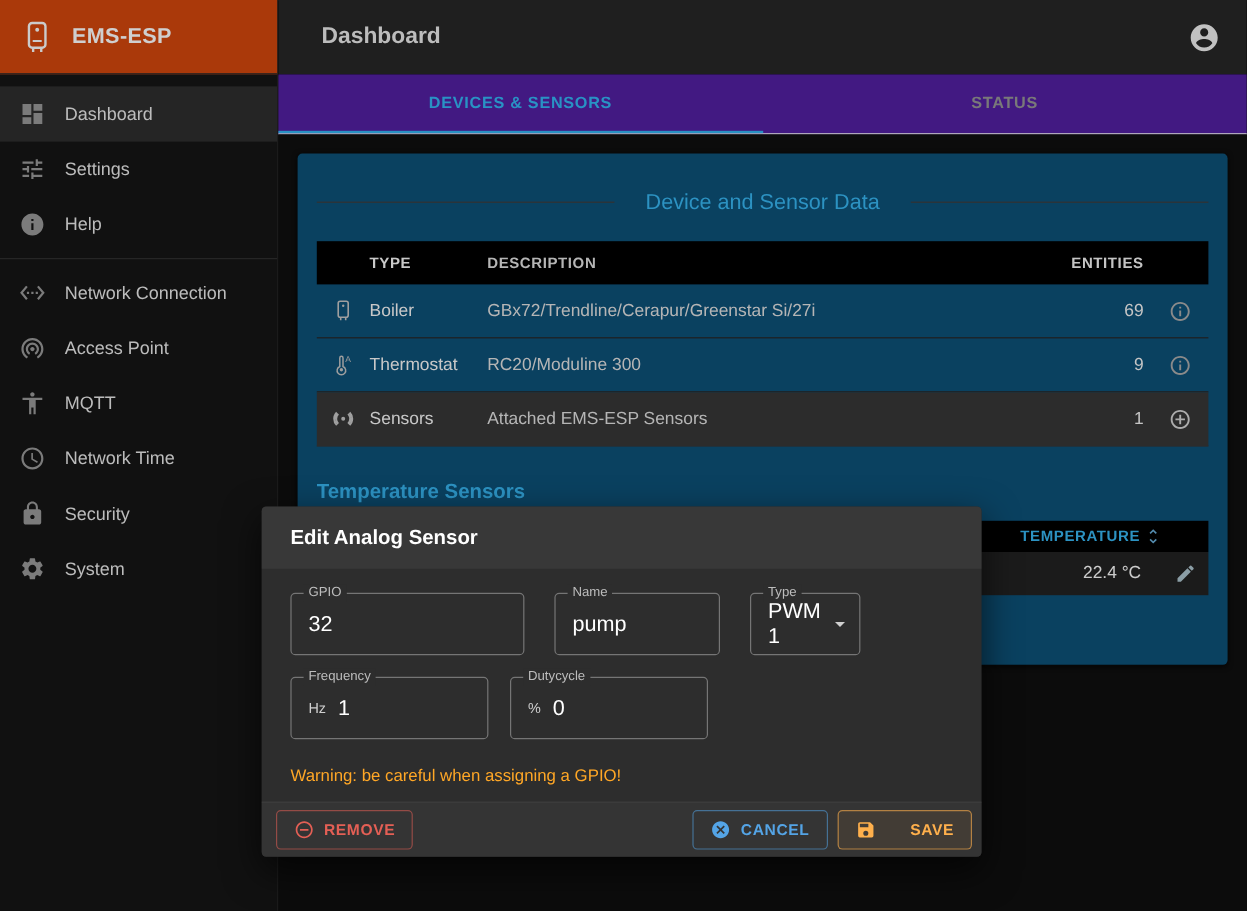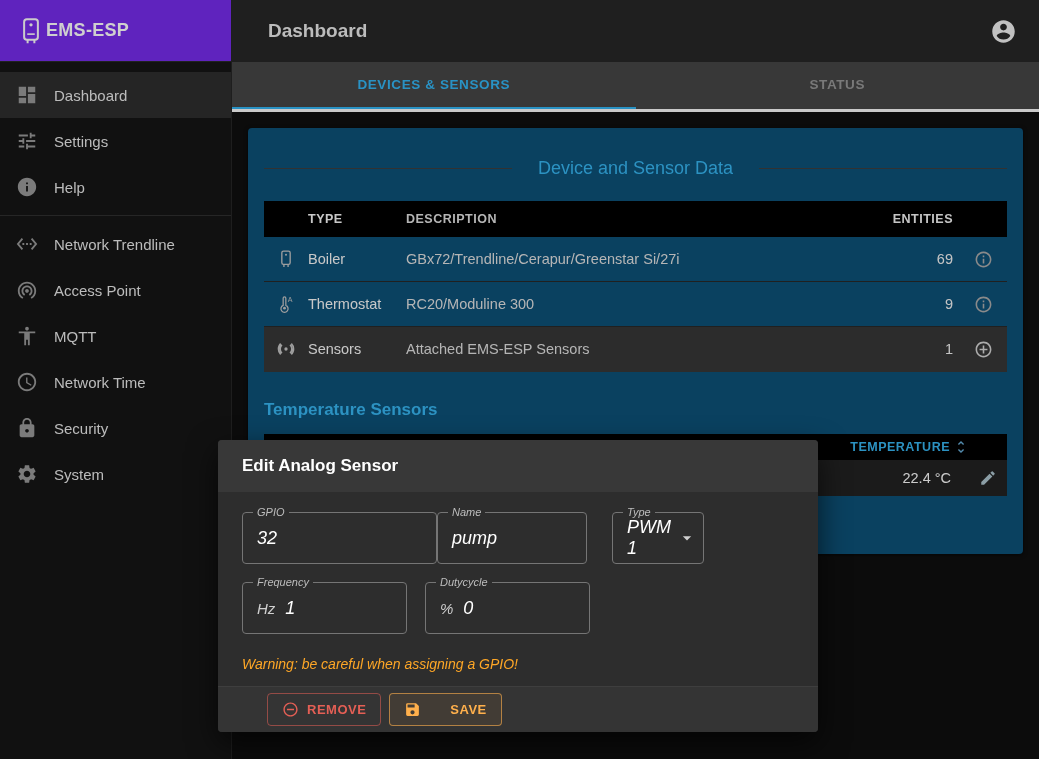--- a/index.html
+++ b/index.html
@@ -7,36 +7,36 @@
   body {
     background:#0e0e0e;
     font-family:"Liberation Sans", sans-serif;
     color:#e6e6e6;
     position:relative;
   }
   .app { display:flex; width:100%; height:100%; }
 
   
   .sidebar { width:232px; flex:none; background:#141414; border-right:1px solid #232323; }
-  .sidebar-header { height:62px; background:#6d28d9; display:flex; align-items:center; padding:0 16px; border-bottom:1px solid #262626; }
+  .sidebar-header { height:62px; background:#c2410c; display:flex; align-items:center; gap:14px; padding:0 16px; border-bottom:1px solid #262626; }
   .logo svg { width:30px; height:30px; color:#e8e8e8; display:block; }
   .app-title { font-size:18px; font-weight:bold; color:#ececec; letter-spacing:.3px; }
   .nav { padding-top:10px; }
   .nav-item { height:46px; display:flex; align-items:center; gap:16px; padding:0 16px; cursor:pointer; color:#d6d6d6; font-size:15px; }
   .nav-item svg { width:22px; height:22px; fill:#8d8d8d; flex:none; }
   .nav-item.active { background:#2b2b2b; }
   .nav-divider { height:1px; background:#2c2c2c; margin:5px 0; }
 
   
   .main { flex:1; display:flex; flex-direction:column; min-width:0; }
   .appbar { height:62px; flex:none; background:#242424; display:flex; align-items:center; justify-content:space-between; padding:0 22px 0 36px; box-shadow:0 1px 0 #000; }
   .appbar-title { font-size:19px; font-weight:600; color:#d6d6d6; }
   .account svg { width:27px; height:27px; fill:#dcdcdc; display:block; cursor:pointer; }
 
-  .tabbar { height:50px; flex:none; display:flex; background:#404040; border-bottom:3px solid #e5e5e5; }
+  .tabbar { height:50px; flex:none; display:flex; background:#4c1d95; border-bottom:1px solid #e5e5e5; }
   .tab { flex:1; display:flex; align-items:center; justify-content:center; font-size:13.5px; font-weight:bold; letter-spacing:.6px; color:#8a8a8a; cursor:pointer; border-bottom:2px solid transparent; }
   .tab.active { color:#2fa7e0; border-bottom-color:#2fa7e0; }
 
   .content { flex:1; padding:16px; background:#0e0e0e; }
   .card { background:#0c4a6e; border-radius:4px; padding:16px; height:426px; box-shadow:0 1px 4px rgba(0,0,0,.55); overflow:hidden; }
 
   .legend { display:flex; align-items:center; margin-top:14px; }
   .legend .line { flex:1; height:1px; background:#3a3a3a; }
   .legend .legend-title { margin:0 26px; font-size:18px; font-weight:500; color:#33a7dd; }
 
@@ -55,39 +55,39 @@
 
   .section-title { margin-top:28px; font-size:17px; font-weight:bold; color:#33a7dd; }
   .temp-head { margin-top:14px; height:26px; background:#000; display:flex; align-items:center; justify-content:flex-end; padding-right:38px; gap:3px; font-size:12.5px; font-weight:bold; letter-spacing:.5px; color:#33a7dd; cursor:pointer; }
   .temp-head svg { width:16px; height:16px; fill:#5f9ec4; }
   .temp-row { height:36px; background:#1f1f1f; display:flex; align-items:center; justify-content:flex-end; padding-right:10px; font-size:14.5px; color:#e8e8e8; }
   .temp-value { margin-right:28px; }
   .temp-row svg { width:18px; height:18px; fill:#9fb4bd; cursor:pointer; }
 
   
   .backdrop { position:absolute; inset:0; background:rgba(0,0,0,.12); z-index:5; }
-  .dialog { position:absolute; left:218px; top:440px; width:600px; z-index:6; background:#2d2d2d; border-radius:4px; box-shadow:0 11px 30px rgba(0,0,0,.65); overflow:hidden; }
+  .dialog { position:absolute; left:218px; top:422px; width:600px; z-index:6; background:#2d2d2d; border-radius:4px; box-shadow:0 11px 30px rgba(0,0,0,.65); overflow:hidden; }
   .dialog-header { background:#383838; padding:16px 24px; font-size:17px; font-weight:bold; color:#fff; }
-  .dialog-body { padding:20px 24px 14px;font-style:italic; }
+  .dialog-body { padding:20px 24px 14px; }
   .field-row { display:flex; }
   .field-row + .field-row { margin-top:18px; }
   .field { position:relative; display:flex; align-items:center; height:52px; border:1px solid #757575; border-radius:4px; padding:0 14px; background:transparent; cursor:text; }
   .field-label { position:absolute; top:-8px; left:10px; background:#2d2d2d; padding:0 4px; font-size:11px; color:#bdbdbd; line-height:14px; }
-  .field-prefix { color:#cfcfcf; margin-right:10px; font-size:15px; }
+  .field-prefix { color:#cfcfcf; margin-right:10px; font-size:12px; }
   .field-value { font-size:18px; color:#fff; }
   .select-arrow { margin-left:auto; display:flex; }
   .select-arrow svg { width:20px; height:20px; fill:#cfcfcf; }
   .w-gpio { width:195px; }
-  .w-name { width:150px; }
+  .w-name { width:138px; margin-left:25px; }
   .w-type { width:92px; margin-left:25px; cursor:pointer; padding-right:6px; }
   .w-freq { width:165px; }
   .w-duty { width:165px; margin-left:18px; }
   .warning { margin-top:22px; font-size:14px; color:#ffa726; }
   .dialog-footer { background:#343434; border-top:1px solid #3e3e3e; padding:6px 8px 6px 12px; display:flex; align-items:center; }
-  .btn { display:inline-flex; align-items:center; gap:8px; height:33px; padding:0 14px; border-radius:4px; font-size:13px; font-weight:bold; letter-spacing:.5px; border:1px solid; background:transparent; cursor:pointer; font-family:inherit;margin-left:37px; }
+  .btn { display:inline-flex; align-items:center; gap:8px; height:33px; padding:0 14px; border-radius:4px; font-size:13px; font-weight:bold; letter-spacing:.5px; border:1px solid; background:transparent; cursor:pointer; font-family:inherit; }
   .btn svg { width:17px; height:17px; fill:currentColor; }
   .btn-remove { color:#e45f55; border-color:rgba(228,95,85,.55); }
   .btn-cancel { color:#54a4e6; border-color:rgba(84,164,230,.55); margin-left:auto; }
   .btn-save { color:#ffb04c; border-color:rgba(255,176,76,.6); background:rgba(255,176,76,.07); margin-left:8px;gap:29px; }
 </style>
 </head>
 <body>
 
 <div class="app">
 
@@ -120,21 +120,21 @@
         <svg viewBox="0 0 24 24">
             <path d="M12 2C6.48 2 2 6.48 2 12s4.48 10 10 10 10-4.48 10-10S17.52 2 12 2zm1 15h-2v-6h2v6zm0-8h-2V7h2v2z"></path>
           </svg>
         <span class="nav-label">Help</span>
       </div>
       <div class="nav-divider"></div>
       <div class="nav-item">
         <svg viewBox="0 0 24 24">
             <path d="M7.77 6.76 6.23 5.48.82 12l5.41 6.52 1.54-1.28L3.42 12l4.35-5.24zM7 13h2v-2H7v2zm10-2h-2v2h2v-2zm-6 2h2v-2h-2v2zm6.77-7.52-1.54 1.28L20.58 12l-4.35 5.24 1.54 1.28L23.18 12l-5.41-6.52z"></path>
           </svg>
-        <span class="nav-label">Network Trendline</span>
+        <span class="nav-label">Network Connection</span>
       </div>
       <div class="nav-item">
         <svg viewBox="0 0 24 24">
             <path d="M12 11c-1.1 0-2 .9-2 2s.9 2 2 2 2-.9 2-2-.9-2-2-2zm6 2c0-3.31-2.69-6-6-6s-6 2.69-6 6c0 2.22 1.21 4.15 3 5.19l1-1.74c-1.19-.7-2-1.97-2-3.45 0-2.21 1.79-4 4-4s4 1.79 4 4c0 1.48-.81 2.75-2 3.45l1 1.74c1.79-1.04 3-2.97 3-5.19zM12 3C6.48 3 2 7.48 2 13c0 3.7 2.01 6.92 4.99 8.65l1-1.73C5.61 18.53 4 15.96 4 13c0-4.42 3.58-8 8-8s8 3.58 8 8c0 2.96-1.61 5.53-4 6.92l1 1.73c2.99-1.73 5-4.95 5-8.65 0-5.52-4.48-10-10-10z"></path>
           </svg>
         <span class="nav-label">Access Point</span>
       </div>
       <div class="nav-item">
         <svg viewBox="0 0 24 24">
             <path d="M12 2c1.1 0 2 .9 2 2s-.9 2-2 2-2-.9-2-2 .9-2 2-2zm9 7h-6v13h-2v-6h-2v6H9V9H3V7h18v2z"></path>
@@ -305,20 +305,26 @@
     </div>
     <div class="warning">Warning: be careful when assigning a GPIO!</div>
   </div>
   <div class="dialog-footer">
     <button class="btn btn-remove">
       <svg viewBox="0 0 24 24">
           <path d="M7 11v2h10v-2H7zm5-9C6.48 2 2 6.48 2 12s4.48 10 10 10 10-4.48 10-10S17.52 2 12 2zm0 18c-4.41 0-8-3.59-8-8s3.59-8 8-8 8 3.59 8 8-3.59 8-8 8z"></path>
         </svg>
       <span>REMOVE</span>
     </button>
+    <button class="btn btn-cancel">
+      <svg viewBox="0 0 24 24">
+          <path d="M12 2C6.47 2 2 6.47 2 12s4.47 10 10 10 10-4.47 10-10S17.53 2 12 2zm5 13.59L15.59 17 12 13.41 8.41 17 7 15.59 10.59 12 7 8.41 8.41 7 12 10.59 15.59 7 17 8.41 13.41 12 17 15.59z"></path>
+        </svg>
+      <span>CANCEL</span>
+    </button>
     <button class="btn btn-save">
       <svg viewBox="0 0 24 24">
           <path d="M17 3H5a2 2 0 0 0-2 2v14a2 2 0 0 0 2 2h14a2 2 0 0 0 2-2V7l-4-4zm-5 16a3 3 0 1 1 0-6 3 3 0 0 1 0 6zm3-10H5V5h10v4z"></path>
         </svg>
       <span>SAVE</span>
     </button>
   </div>
 </div>
 
 </body></html>

